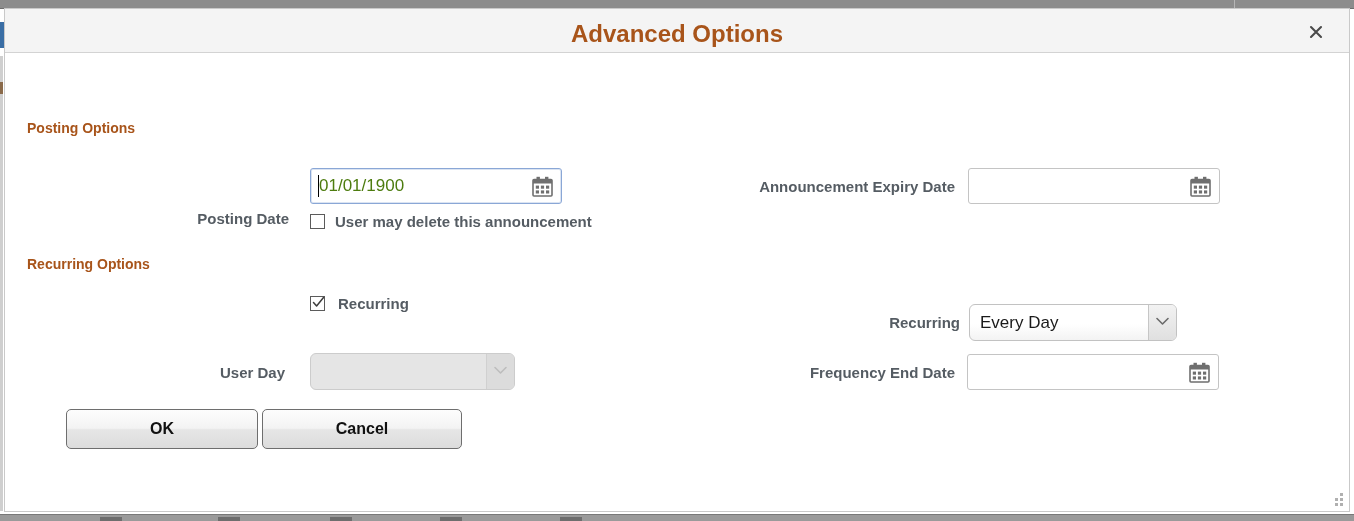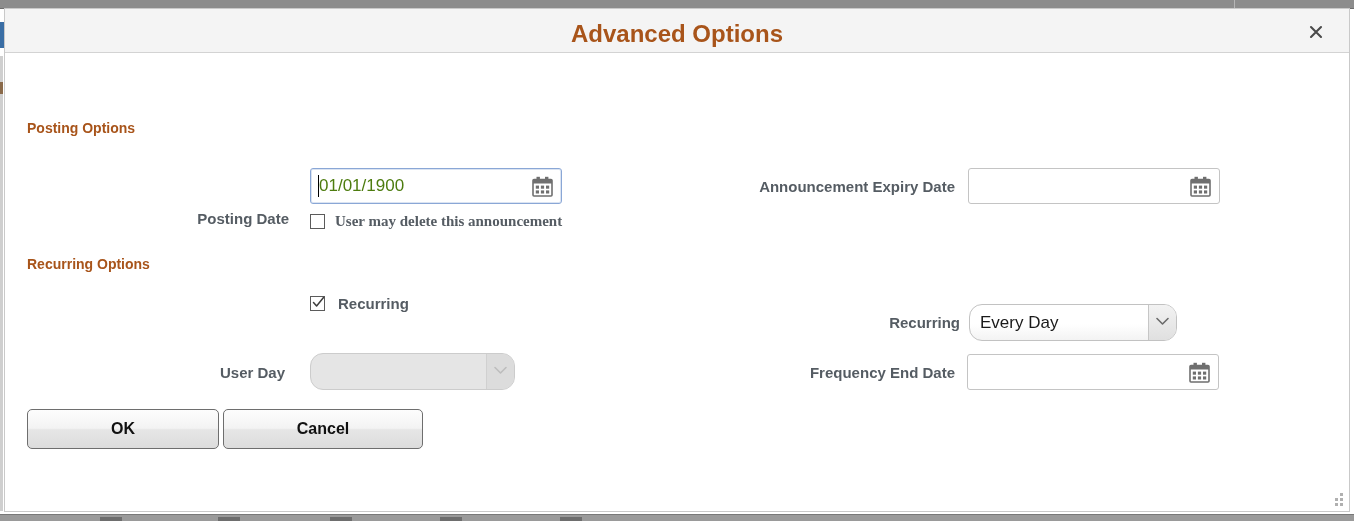--- a/index.html
+++ b/index.html
@@ -193,21 +193,21 @@
     white-space: nowrap;
     cursor: pointer;
   }
 
   
   .dropdown {
     position: absolute;
     box-sizing: border-box;
     height: 37px;
     border: 1px solid #c2c2c2;
-    border-radius: 13px;
+    border-radius: 6px;
     background: linear-gradient(to bottom, #ffffff 0%, #ffffff 55%, #f3f3f3 100%);
     overflow: hidden;
     cursor: pointer;
   }
   .dropdown.disabled {
     background: #e5e5e5;
     border-color: #cccccc;
     cursor: default;
   }
   .dropdown .sel-value {
@@ -241,20 +241,21 @@
     border: 1px solid #6e6e6e;
     border-radius: 5px;
     background: linear-gradient(to bottom, #fdfdfd 0%, #f3f3f3 48%, #e6e6e6 52%, #dcdcdc 100%);
     font-size: 16px;
     font-weight: bold;
     color: #111111;
     text-align: center;
     line-height: 38px;
     cursor: pointer;
     user-select: none;
+    margin-left: 39px;
   }
 
   
   .resize-grip {
     position: absolute;
     right: 5px;
     bottom: 4px;
     width: 12px;
     height: 12px;
     cursor: nwse-resize;
@@ -327,21 +328,21 @@
           <rect x="8.9" y="9.6" width="3.2" height="3.1" fill="#6f6f6f"></rect>
           <rect x="14" y="9.6" width="3.2" height="3.1" fill="#6f6f6f"></rect>
           <rect x="3.8" y="14.4" width="3.2" height="3.1" fill="#6f6f6f"></rect>
           <rect x="8.9" y="14.4" width="3.2" height="3.1" fill="#6f6f6f"></rect>
           <rect x="14" y="14.4" width="3.2" height="3.1" fill="#6f6f6f"></rect>
         </svg>
       </div>
     </div>
 
     <div class="checkbox-box" style="left:305px; top:161px;"></div>
-    <div class="checkbox-label" style="left:330px; top:160px;font-family:Liberation Serif, serif;">User may delete this announcement</div>
+    <div class="checkbox-label" style="left:330px; top:160px;">User may delete this announcement</div>
 
     <div class="section-heading" id="recurring-options-heading">Recurring Options</div>
 
     <div class="checkbox-box" style="left:305px; top:243px;">
       <span class="tickmark">
         <svg width="13" height="15" viewBox="0 0 13 15" aria-hidden="true">
           <path d="M1.5 7.5 L4.6 11 L11.5 2.5" stroke="#3d3d3d" stroke-width="1.5" fill="none" stroke-linecap="round" stroke-linejoin="round"></path>
         </svg>
       </span>
     </div>

